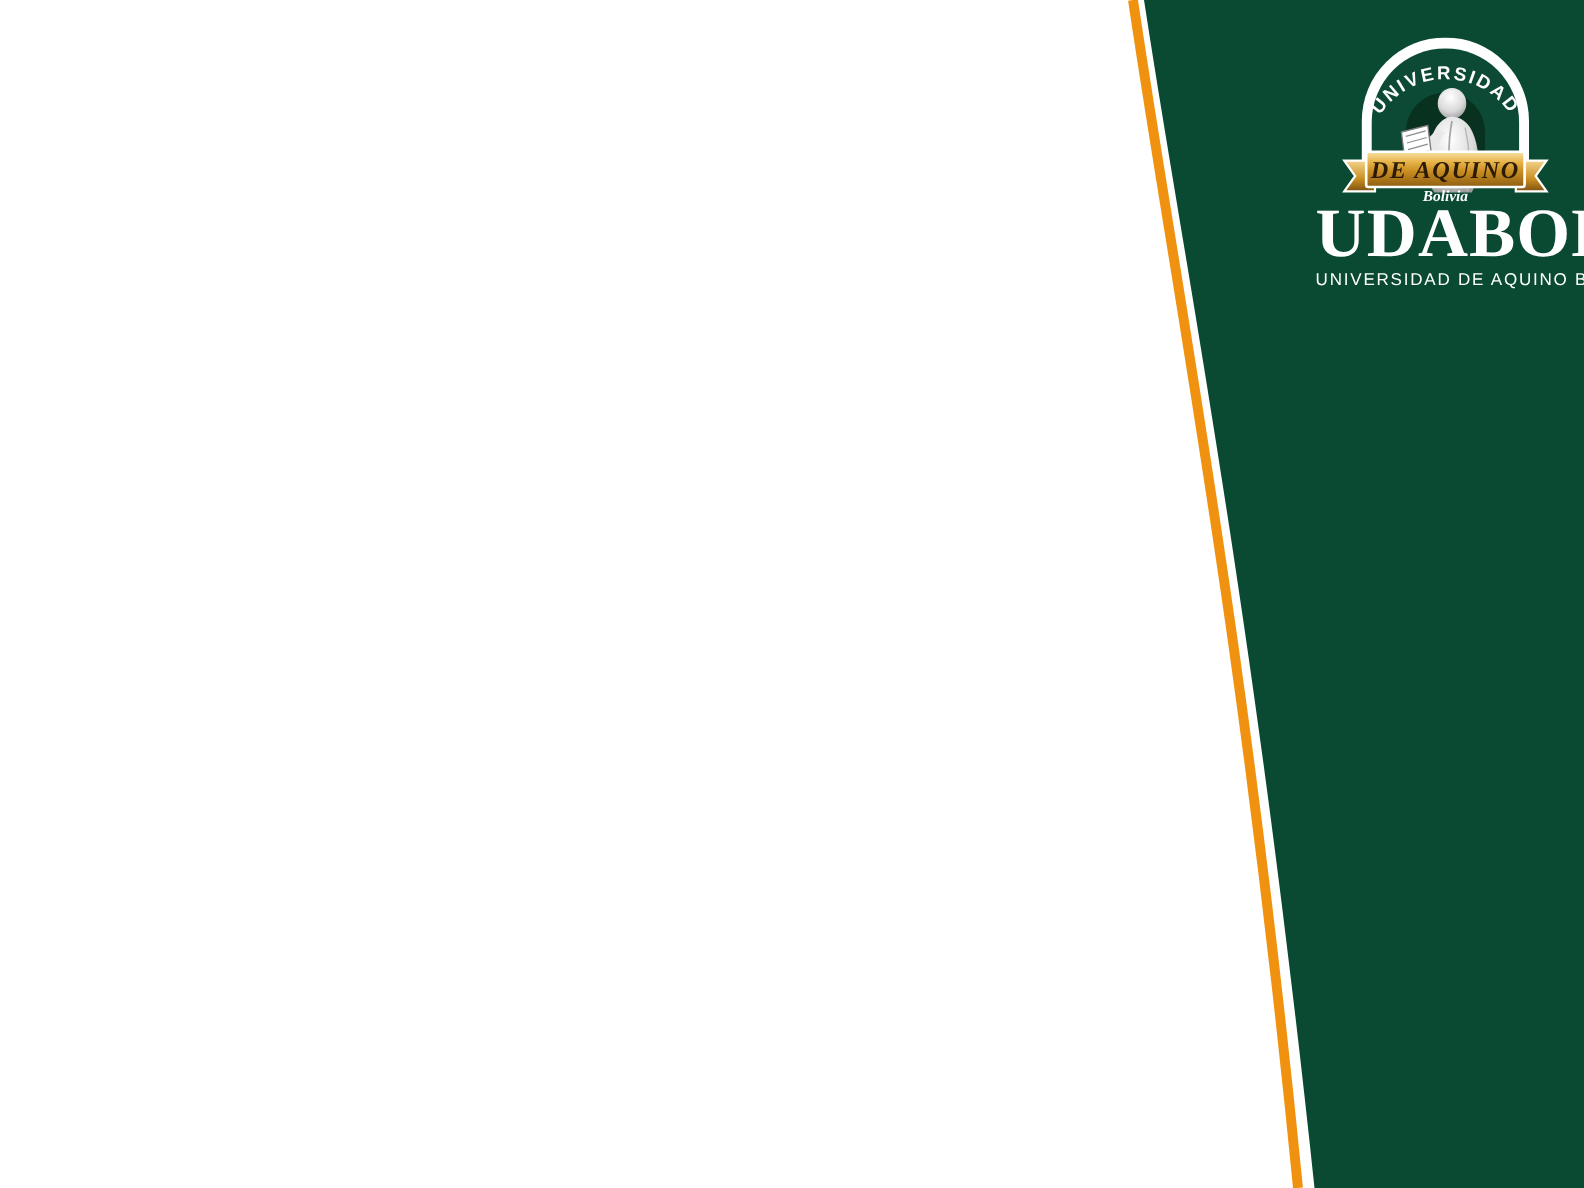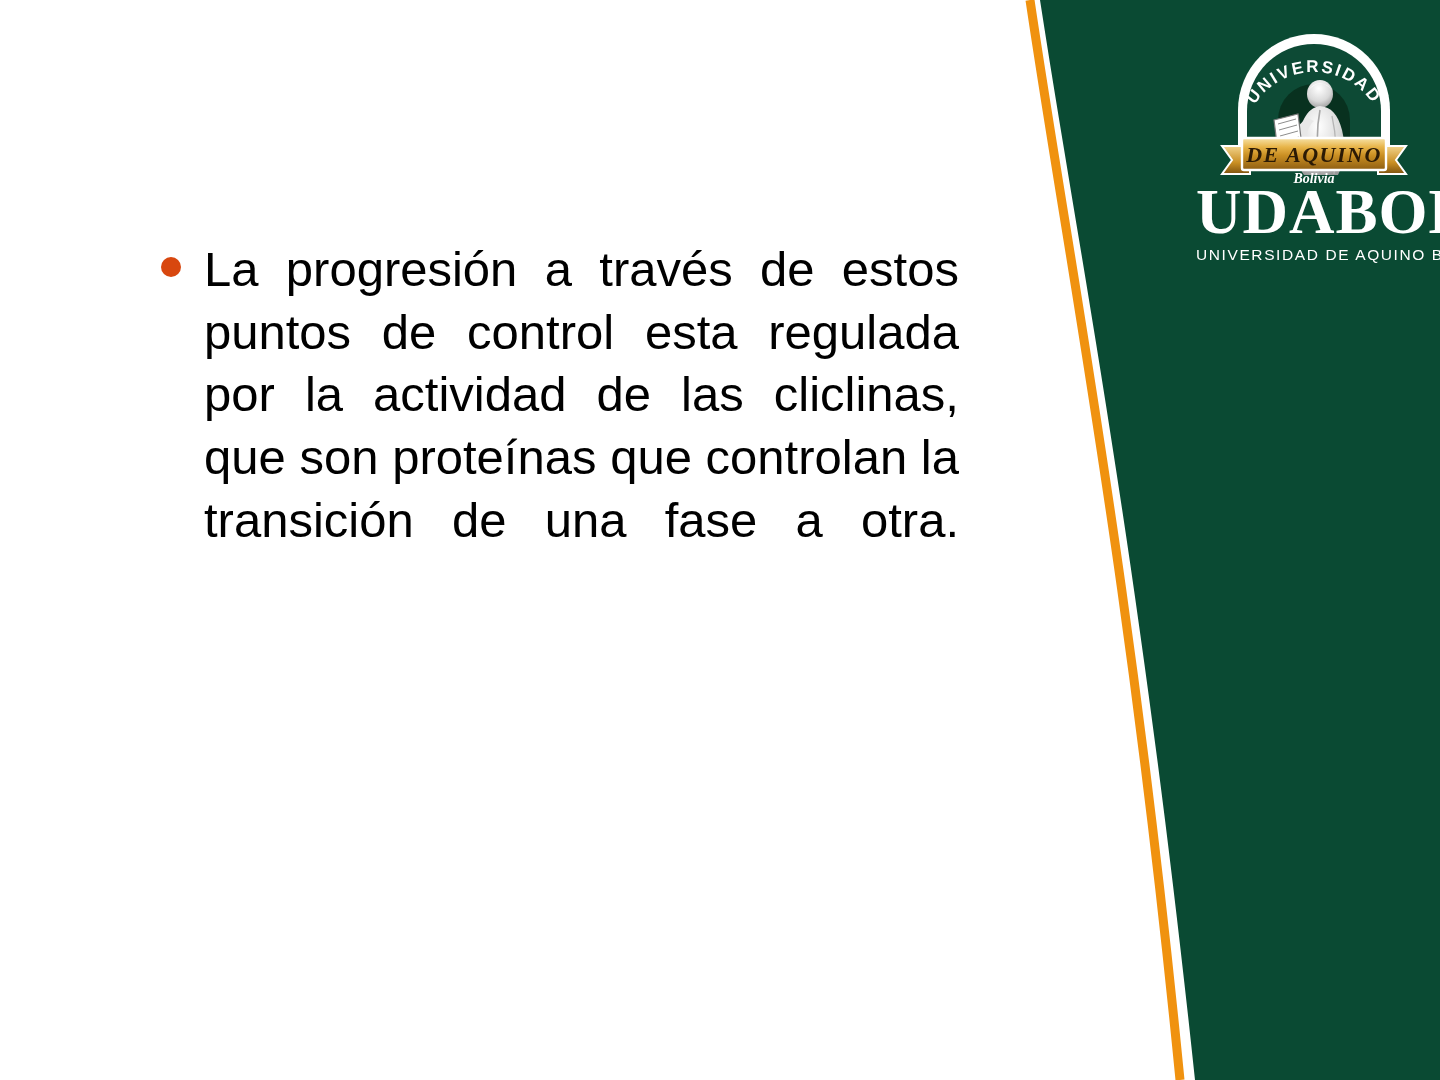--- a/index.html
+++ b/index.html
@@ -179,20 +179,14 @@
         <text x="98" y="149" text-anchor="middle" font-family="Liberation Serif, serif" font-style="italic" font-weight="bold" font-size="14" fill="#ffffff">Bolivia</text>
       </svg>
     </div>
 
     <div class="logo-wordmark">
       <span class="udabol-word">UDABOL</span>
       <span class="udabol-sub">UNIVERSIDAD DE AQUINO BOLIVIA</span>
     </div>
   </div>
 
-  <div id="content">
-    <div class="bullet-row">
-      <span class="bullet-dot"></span>
-      <span class="bullet-text">La progresión a través de estos puntos de control  esta regulada por la actividad de las cliclinas, que son proteínas que controlan la transición de una fase a otra.</span>
-    </div>
-  </div>
 
 </div>
 
 </body></html>

